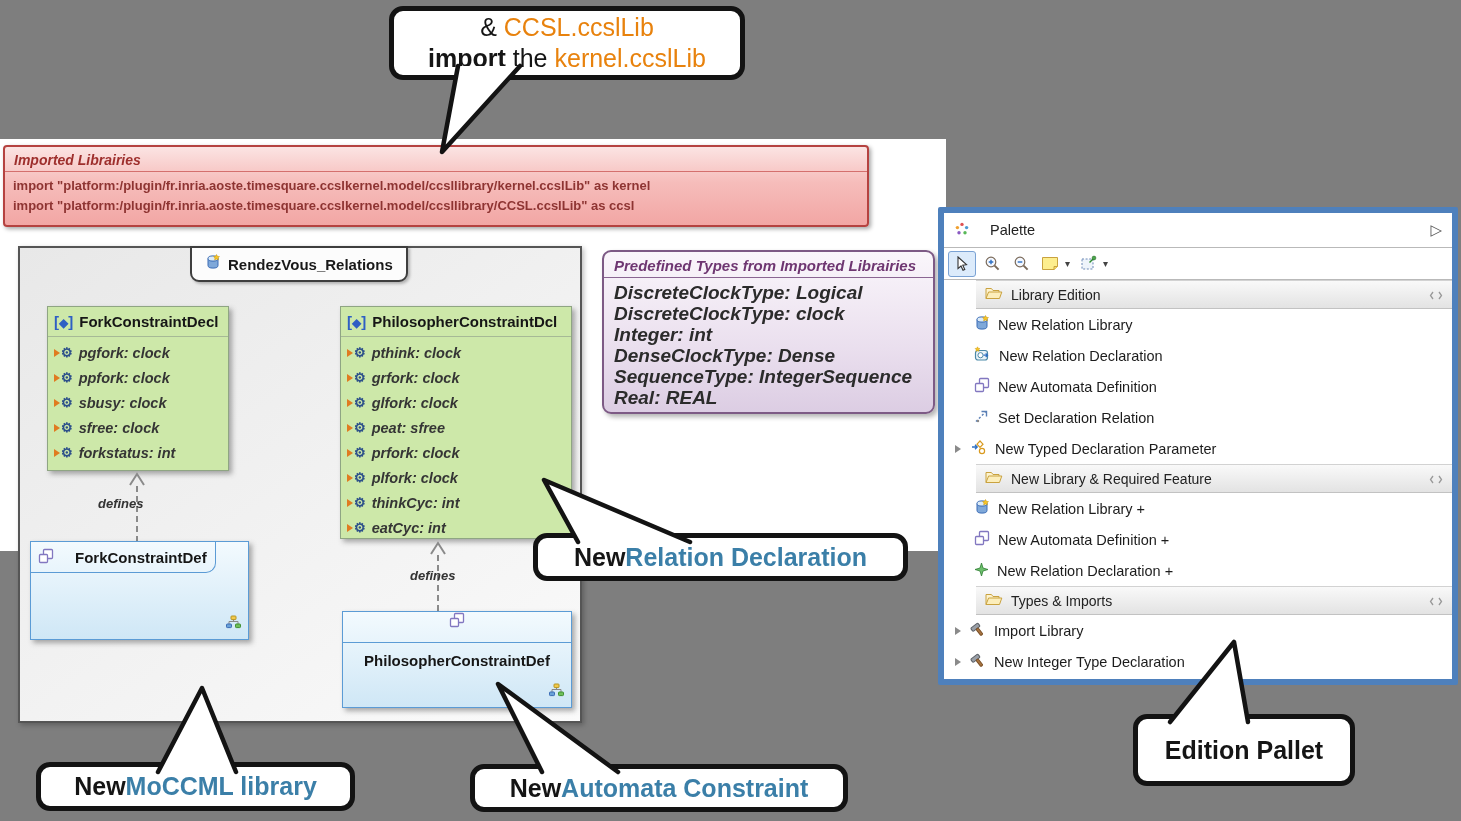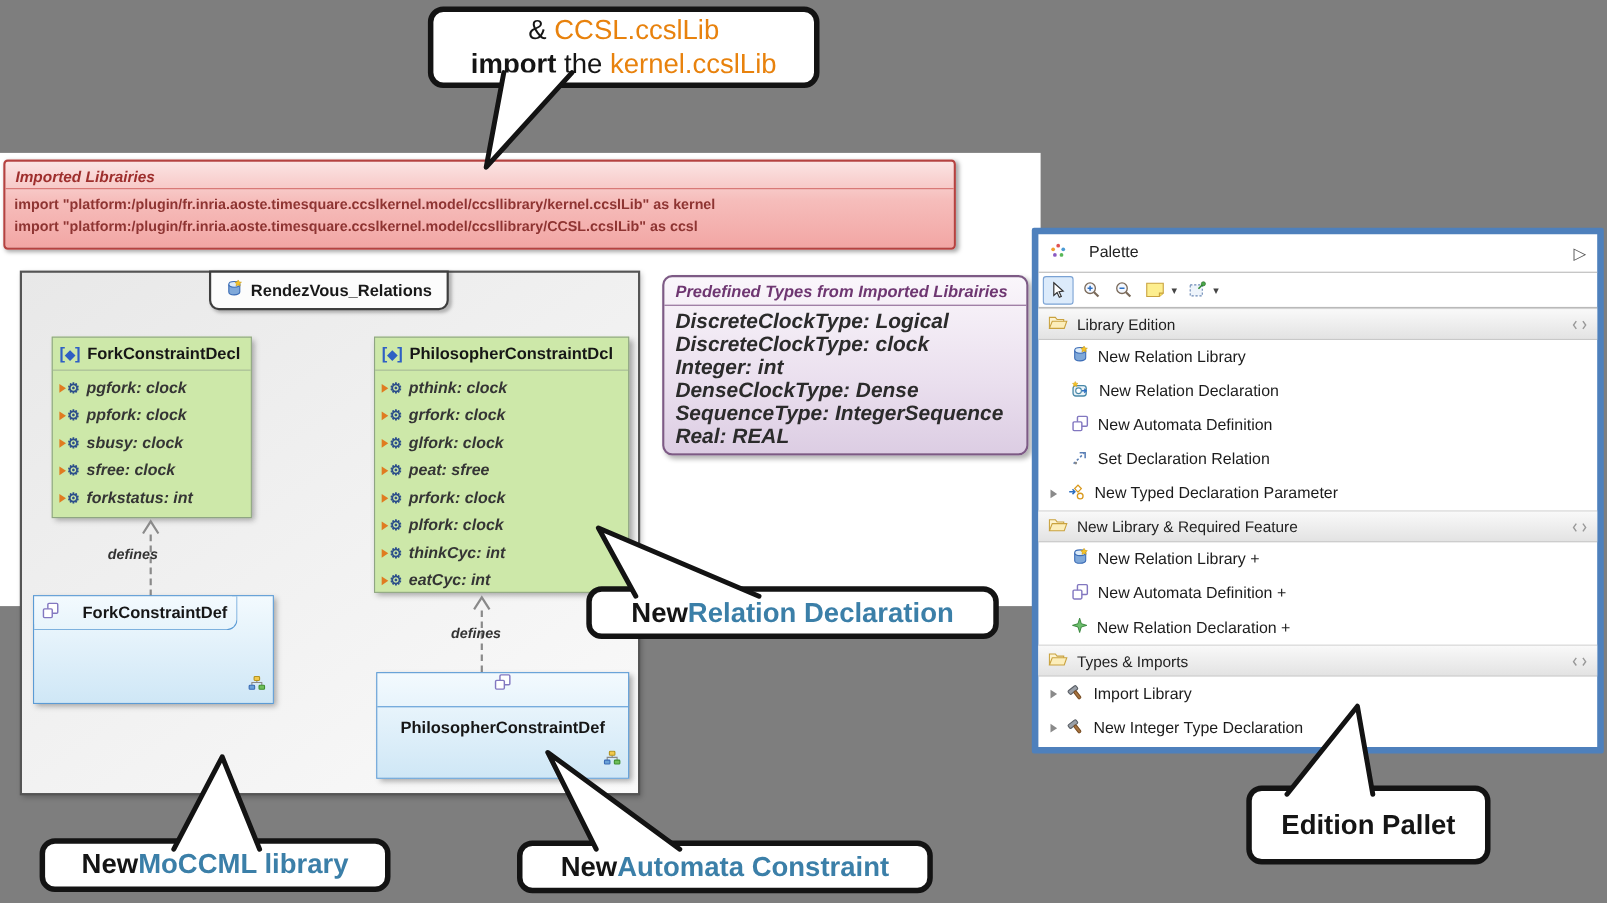--- a/index.html
+++ b/index.html
@@ -65,21 +65,21 @@
     background:#ffffff;border-radius:2px;}
   .pal-header{height:34px;display:flex;align-items:center;gap:20px;padding:0 10px;font-size:14.5px;
     color:#222;border-bottom:1px solid #b9b9b9;}
   .pal-collapse{margin-left:auto;color:#555;font-size:15px;}
   .pal-toolbar{height:31px;display:flex;align-items:center;gap:3px;padding:0 4px;border-bottom:1px solid #b9b9b9;}
   .tool{width:26px;height:24px;display:flex;align-items:center;justify-content:center;border-radius:3px;}
   .tool.selected{background:#dcebfb;border:1px solid #7aa2d4;}
   .dd{color:#444;font-size:10px;margin:0 2px 0 -1px;}
   .pal-section{height:27px;display:flex;align-items:center;gap:8px;padding:0 9px;
     background:linear-gradient(#f9f9f9,#e3e3e3);border-top:1px solid #d2d2d2;border-bottom:1px solid #c2c2c2;
-    font-size:14px;color:#222;}
+    font-size:14px;color:#222;margin-left:32px;}
   .pin{margin-left:auto;}
   .pal-item{height:31px;display:flex;align-items:center;gap:8px;padding-left:30px;font-size:14.5px;color:#1c1c1c;}
   .pal-item.expandable{padding-left:11px;}
   .exp{width:0;height:0;border-left:6px solid #8a8a8a;border-top:4px solid transparent;border-bottom:4px solid transparent;margin-right:1px;}
 
   
   .bubble{position:absolute;background:#fff;border:5px solid #131313;border-radius:14px;
     display:flex;align-items:center;justify-content:center;font-weight:bold;font-size:25px;color:#151515;
     text-align:center;}
   .bubble .hl-teal{color:#3b7fa8;}

